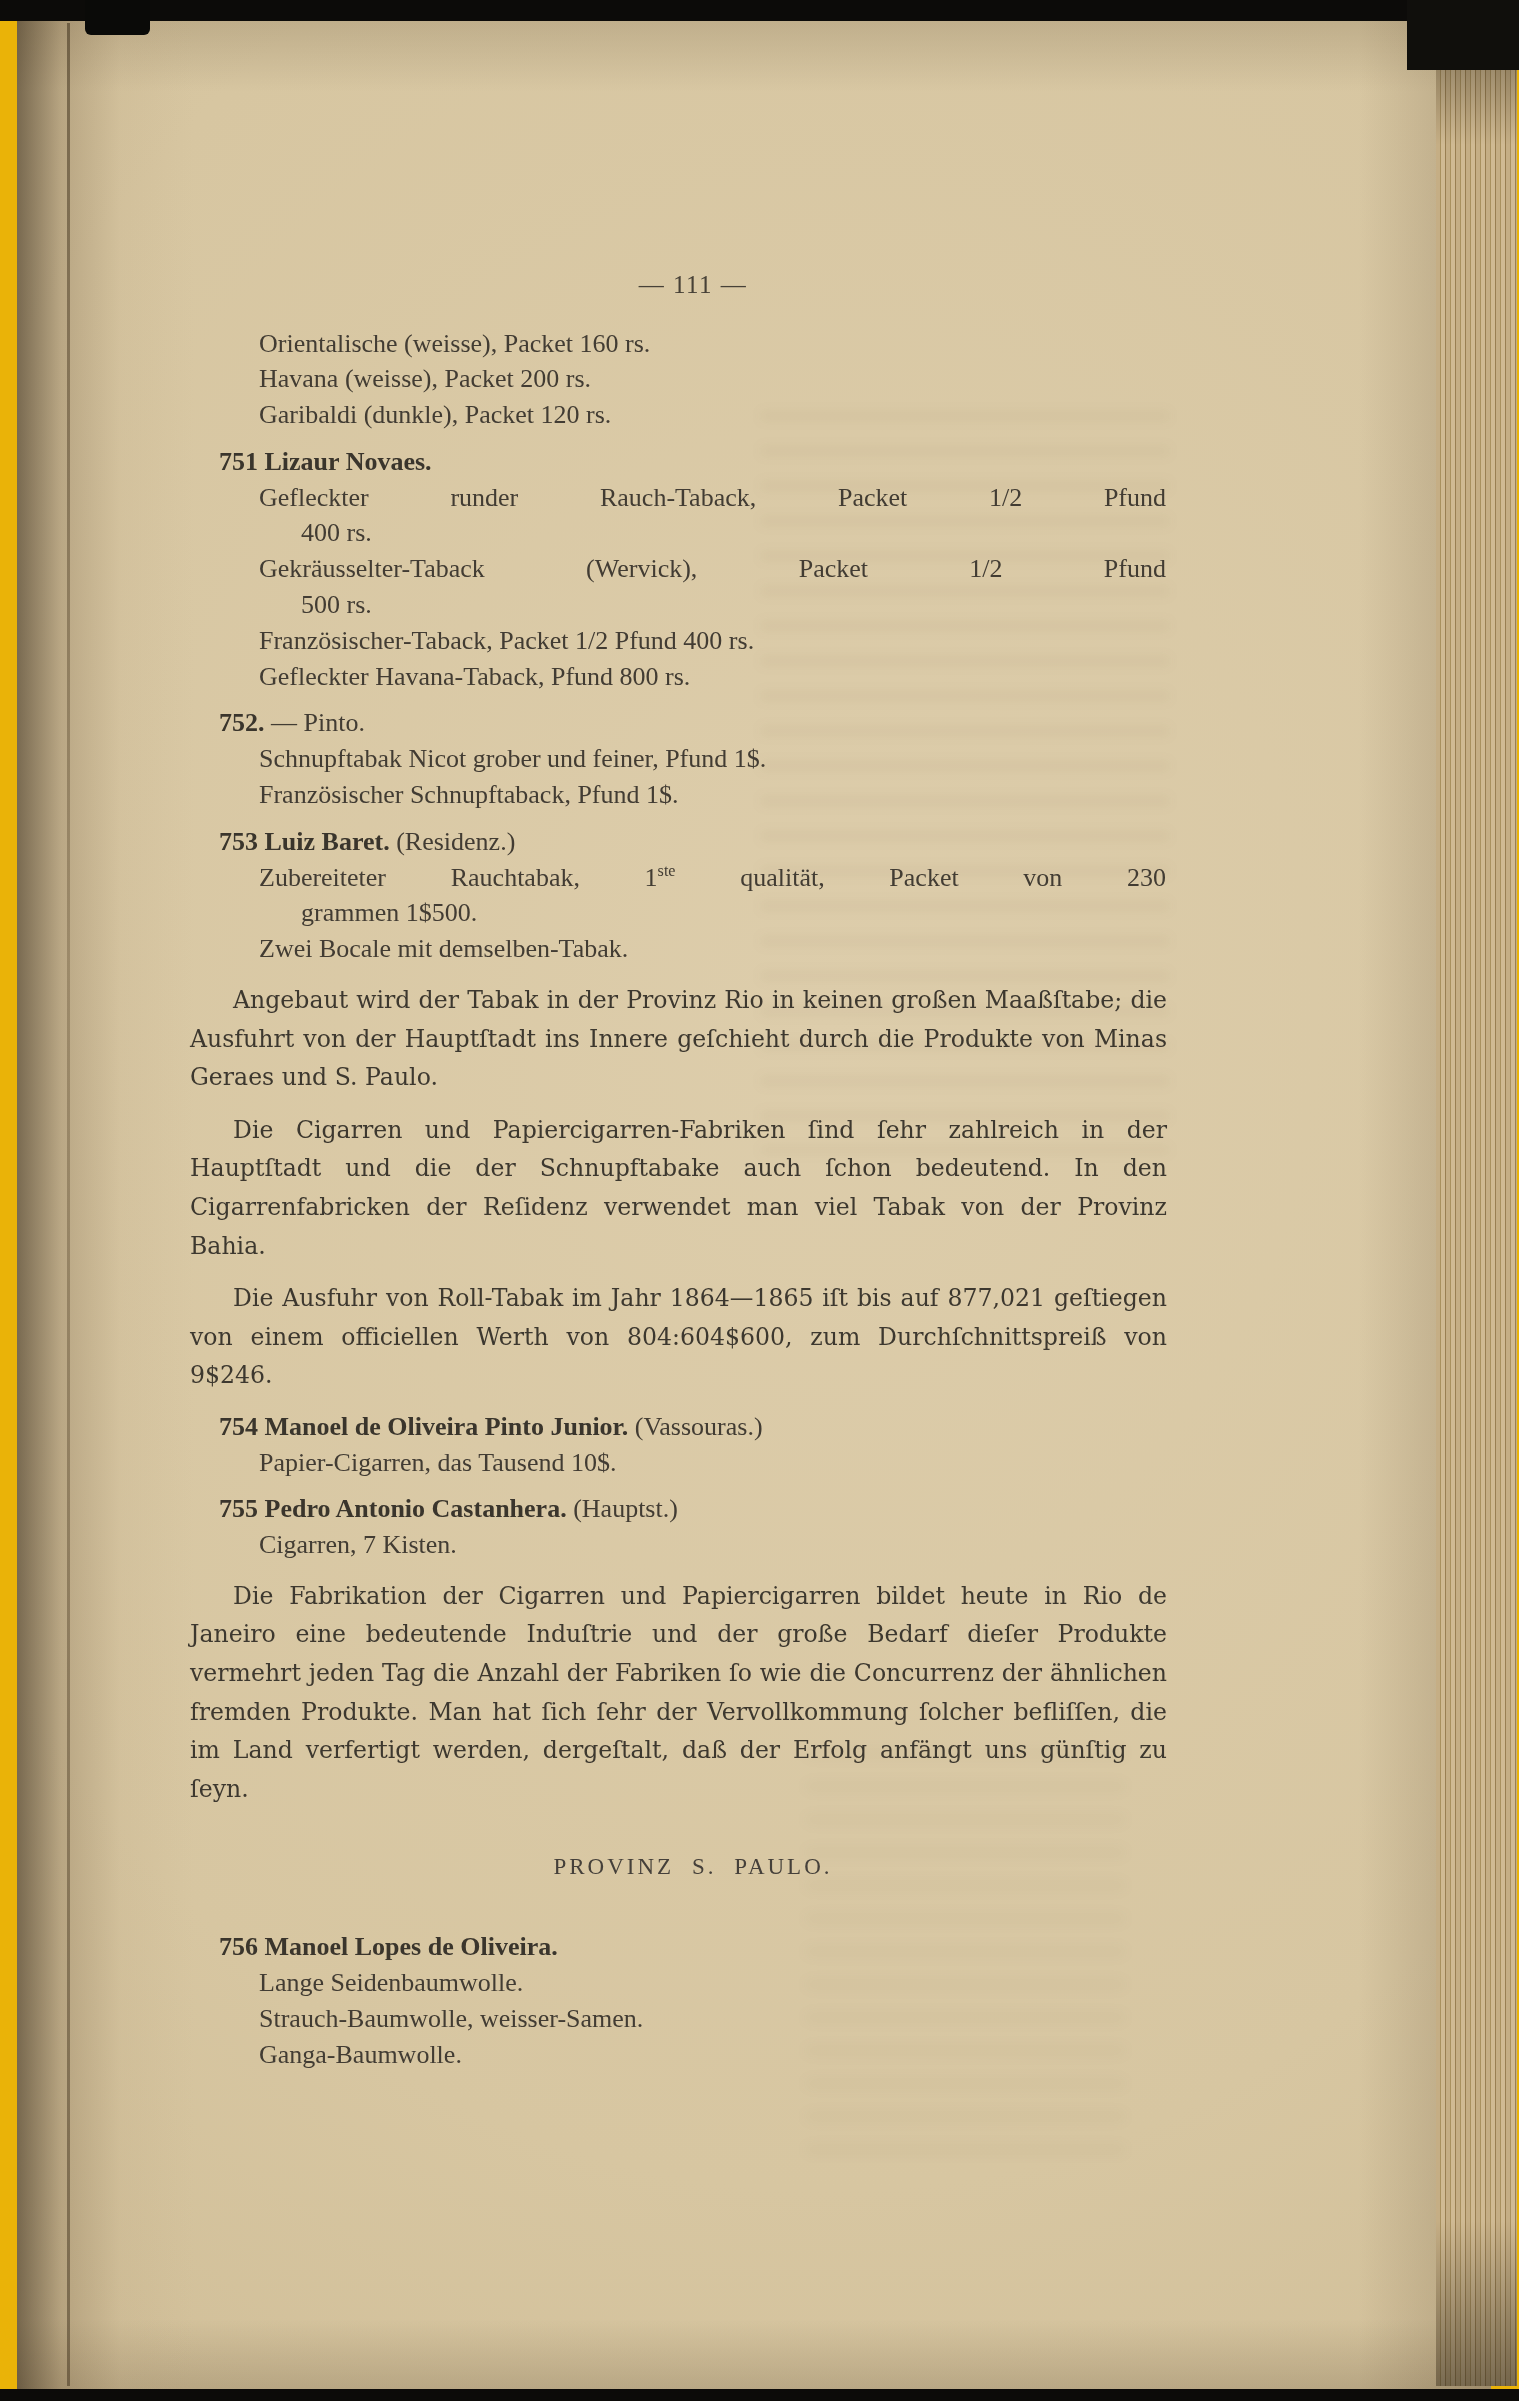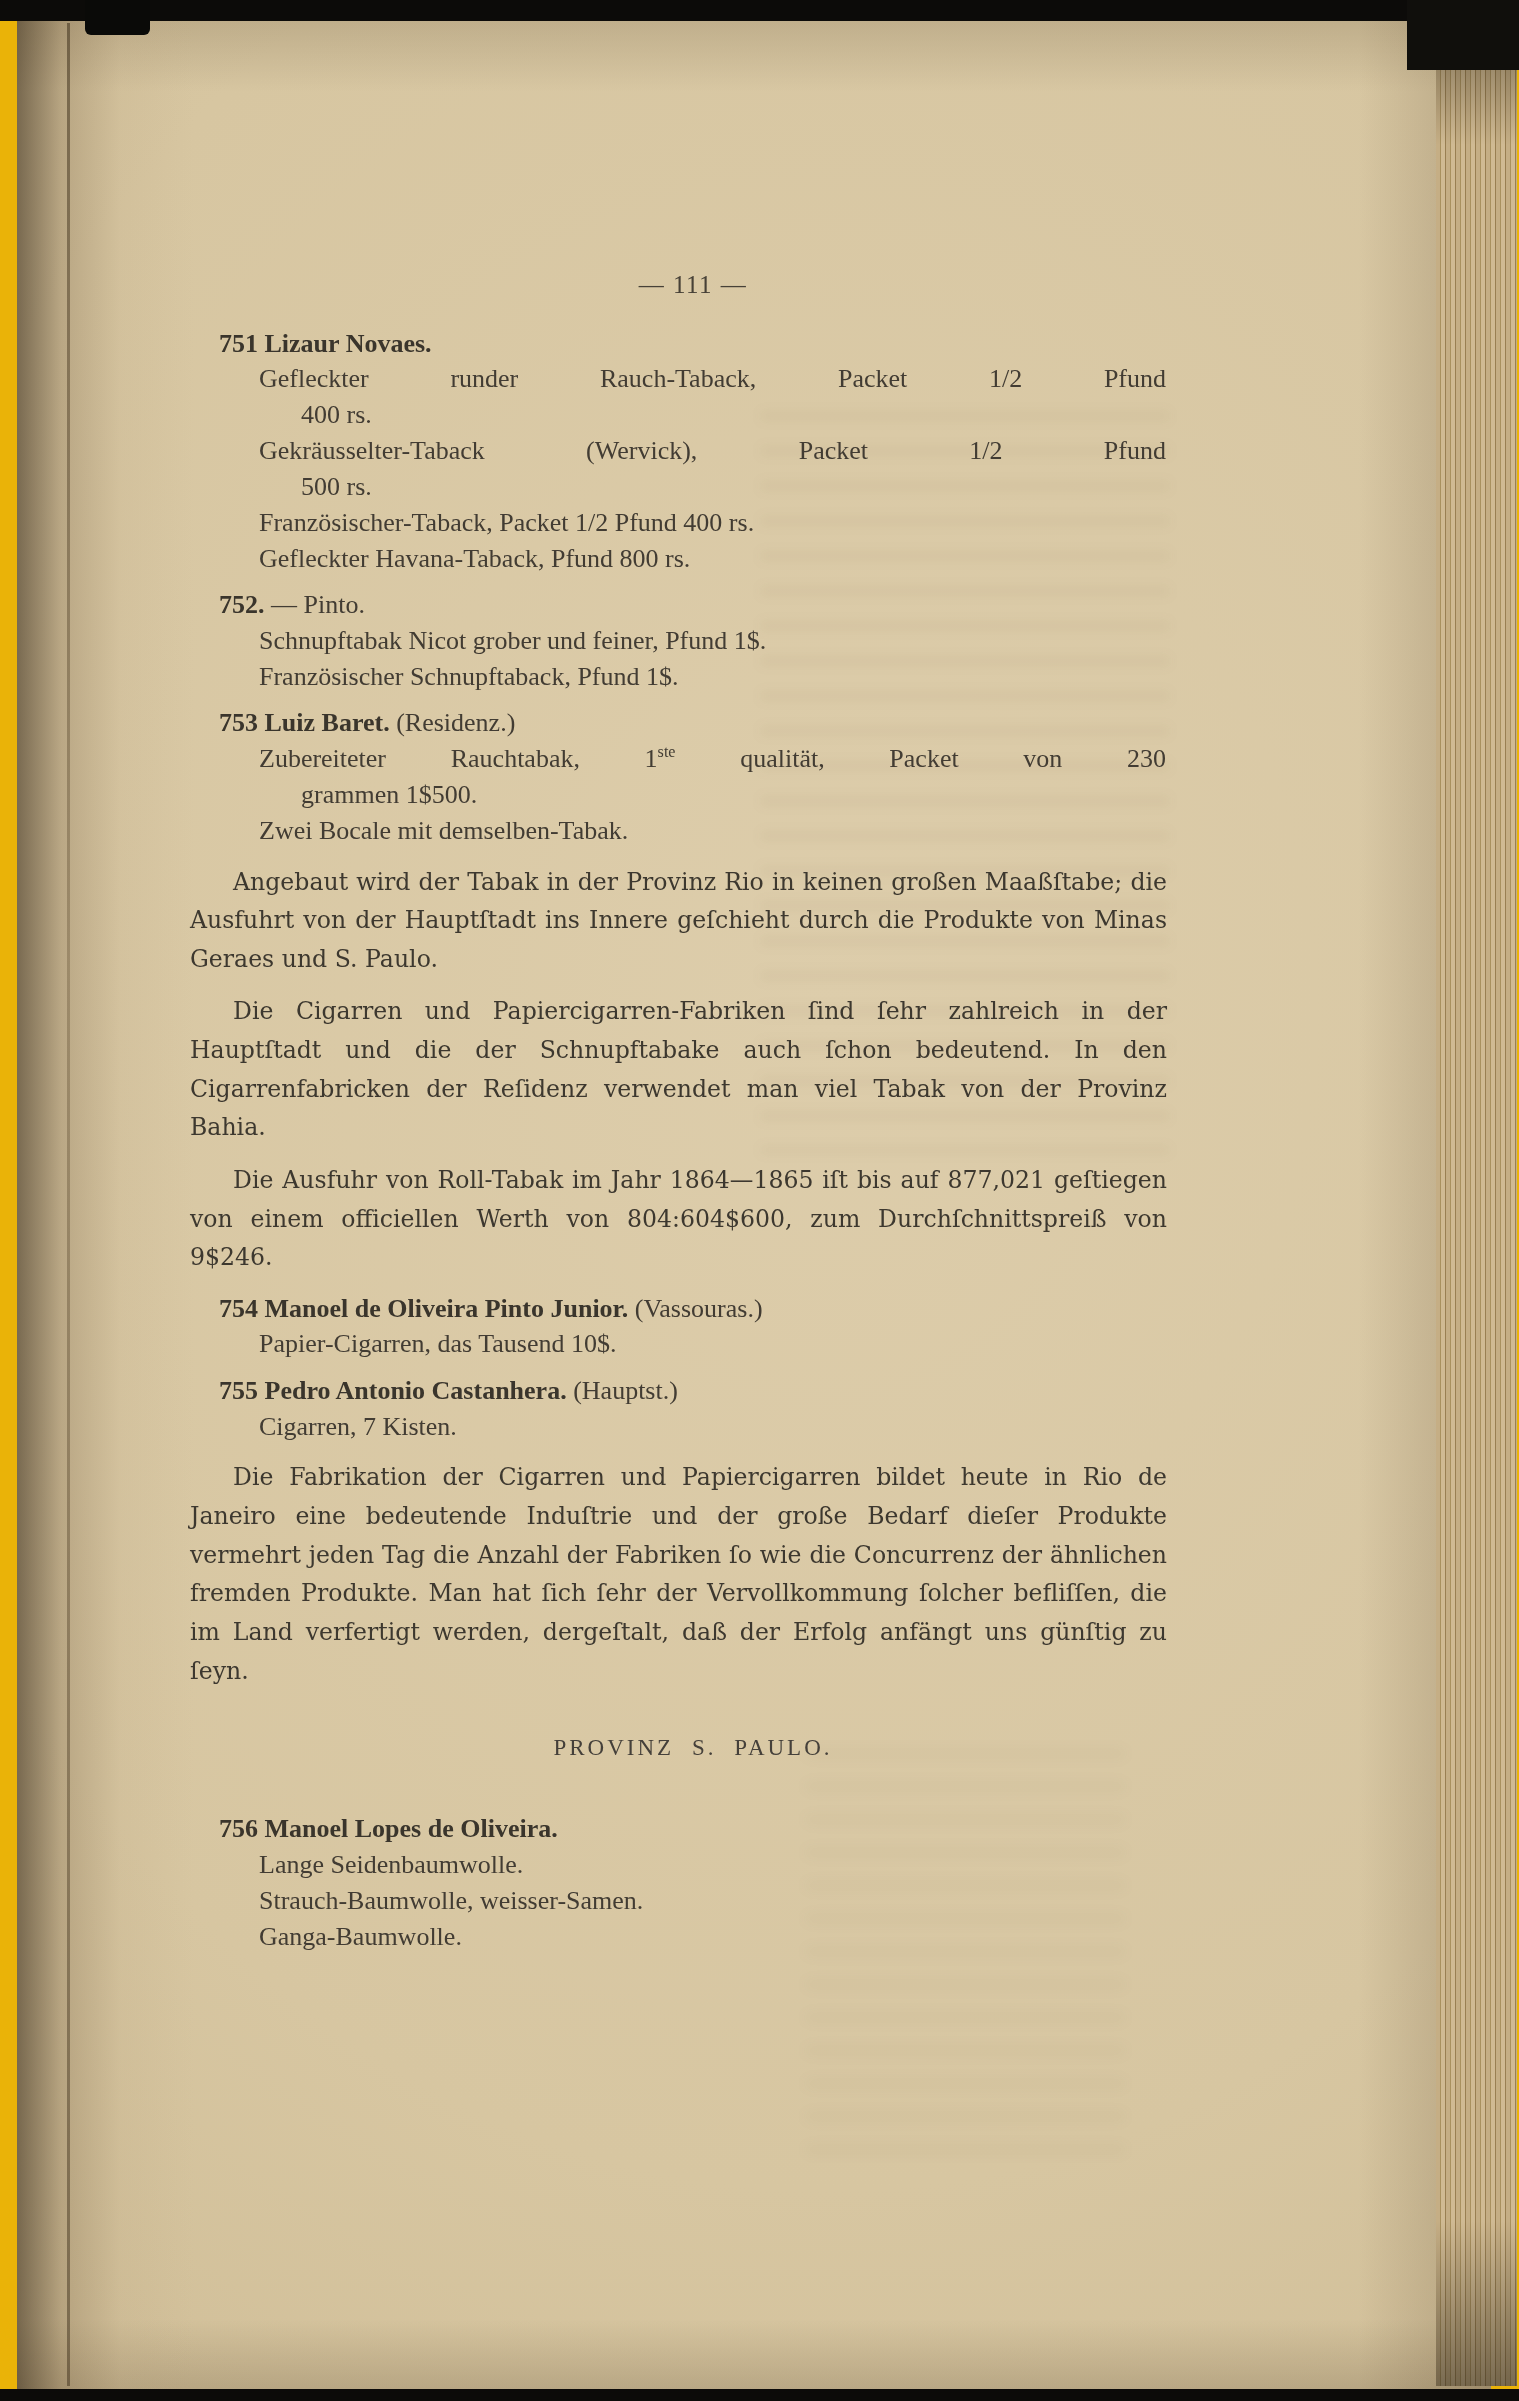--- a/index.html
+++ b/index.html
@@ -156,20 +156,25 @@
   <div class="top-tab"></div>
   <div class="corner-tr"></div>
   <div class="bottom-strip"></div>
   <div class="ghost"></div>
   <div class="ghost2"></div>
 
   <div class="text-col">
 
     <div class="pageno">— 111 —</div>
 
+    <div>
+      <div class="item">Orientalische (weisse), Packet 160 rs.</div>
+      <div class="item">Havana (weisse), Packet 200 rs.</div>
+      <div class="item">Garibaldi (dunkle), Packet 120 rs.</div>
+    </div>
 
     <div>
       <div class="ehead">
         <span class="enum">751</span>
         <span class="ename">Lizaur Novaes.</span>
       </div>
       <div class="line item stretch">Gefleckter runder Rauch-Taback, Packet 1/2 Pfund</div>
       <div class="line cont">400 rs.</div>
       <div class="line item stretch">Gekräusselter-Taback (Wervick), Packet 1/2 Pfund</div>
       <div class="line cont">500 rs.</div>

